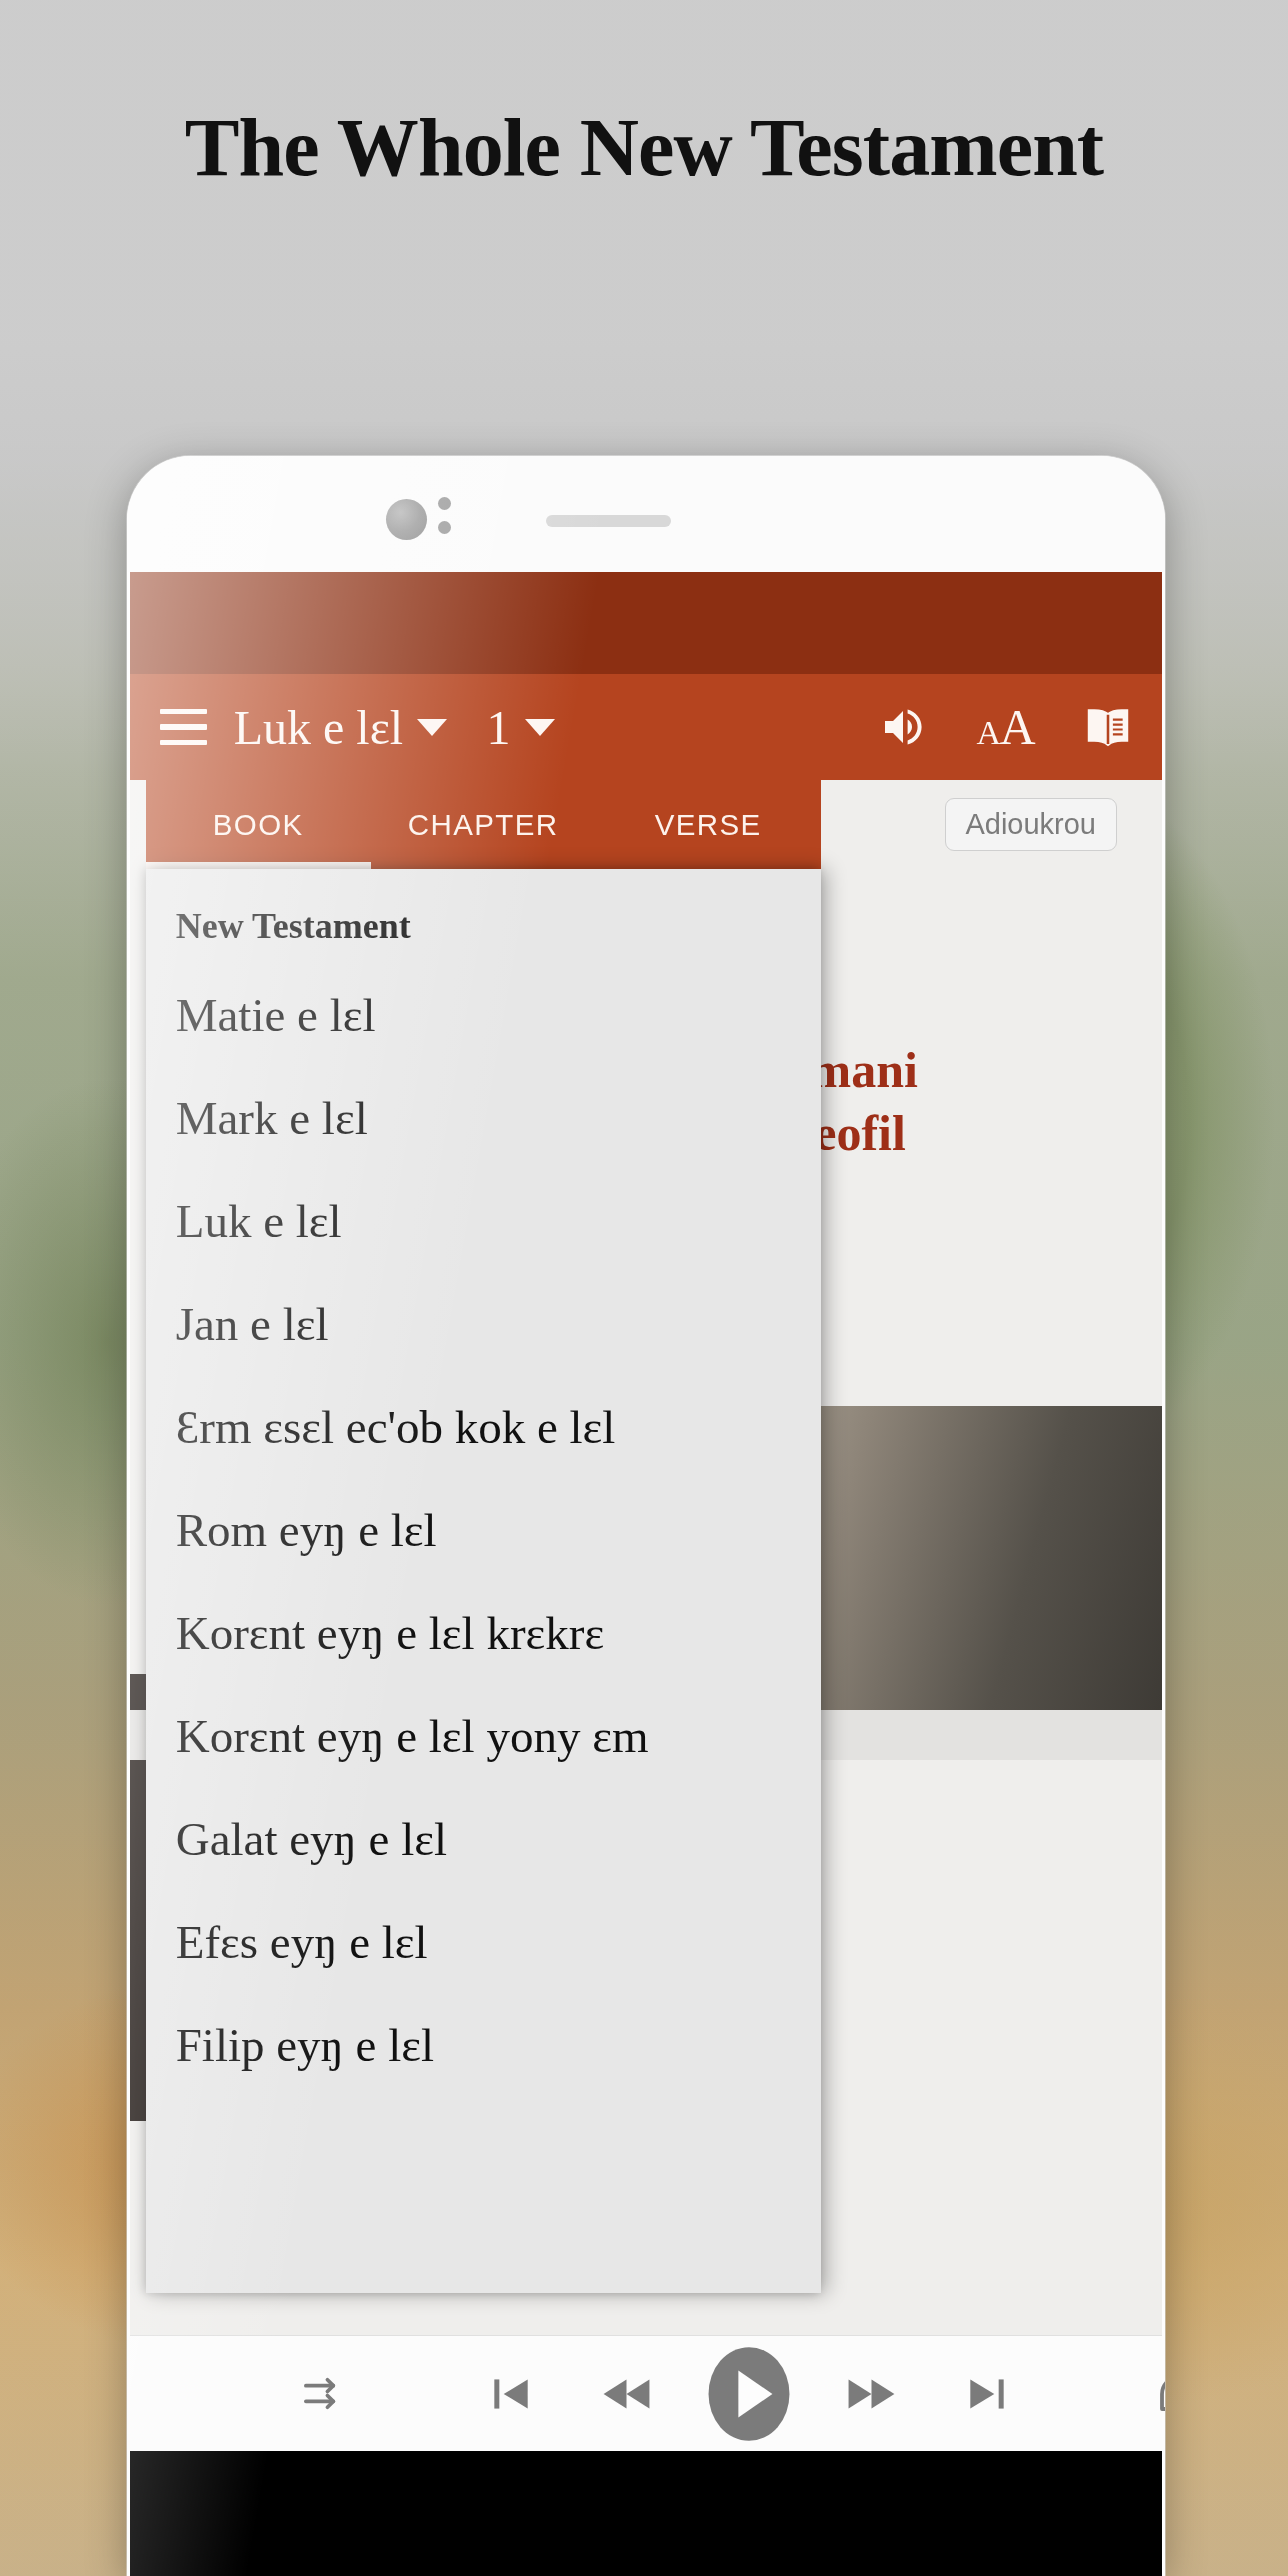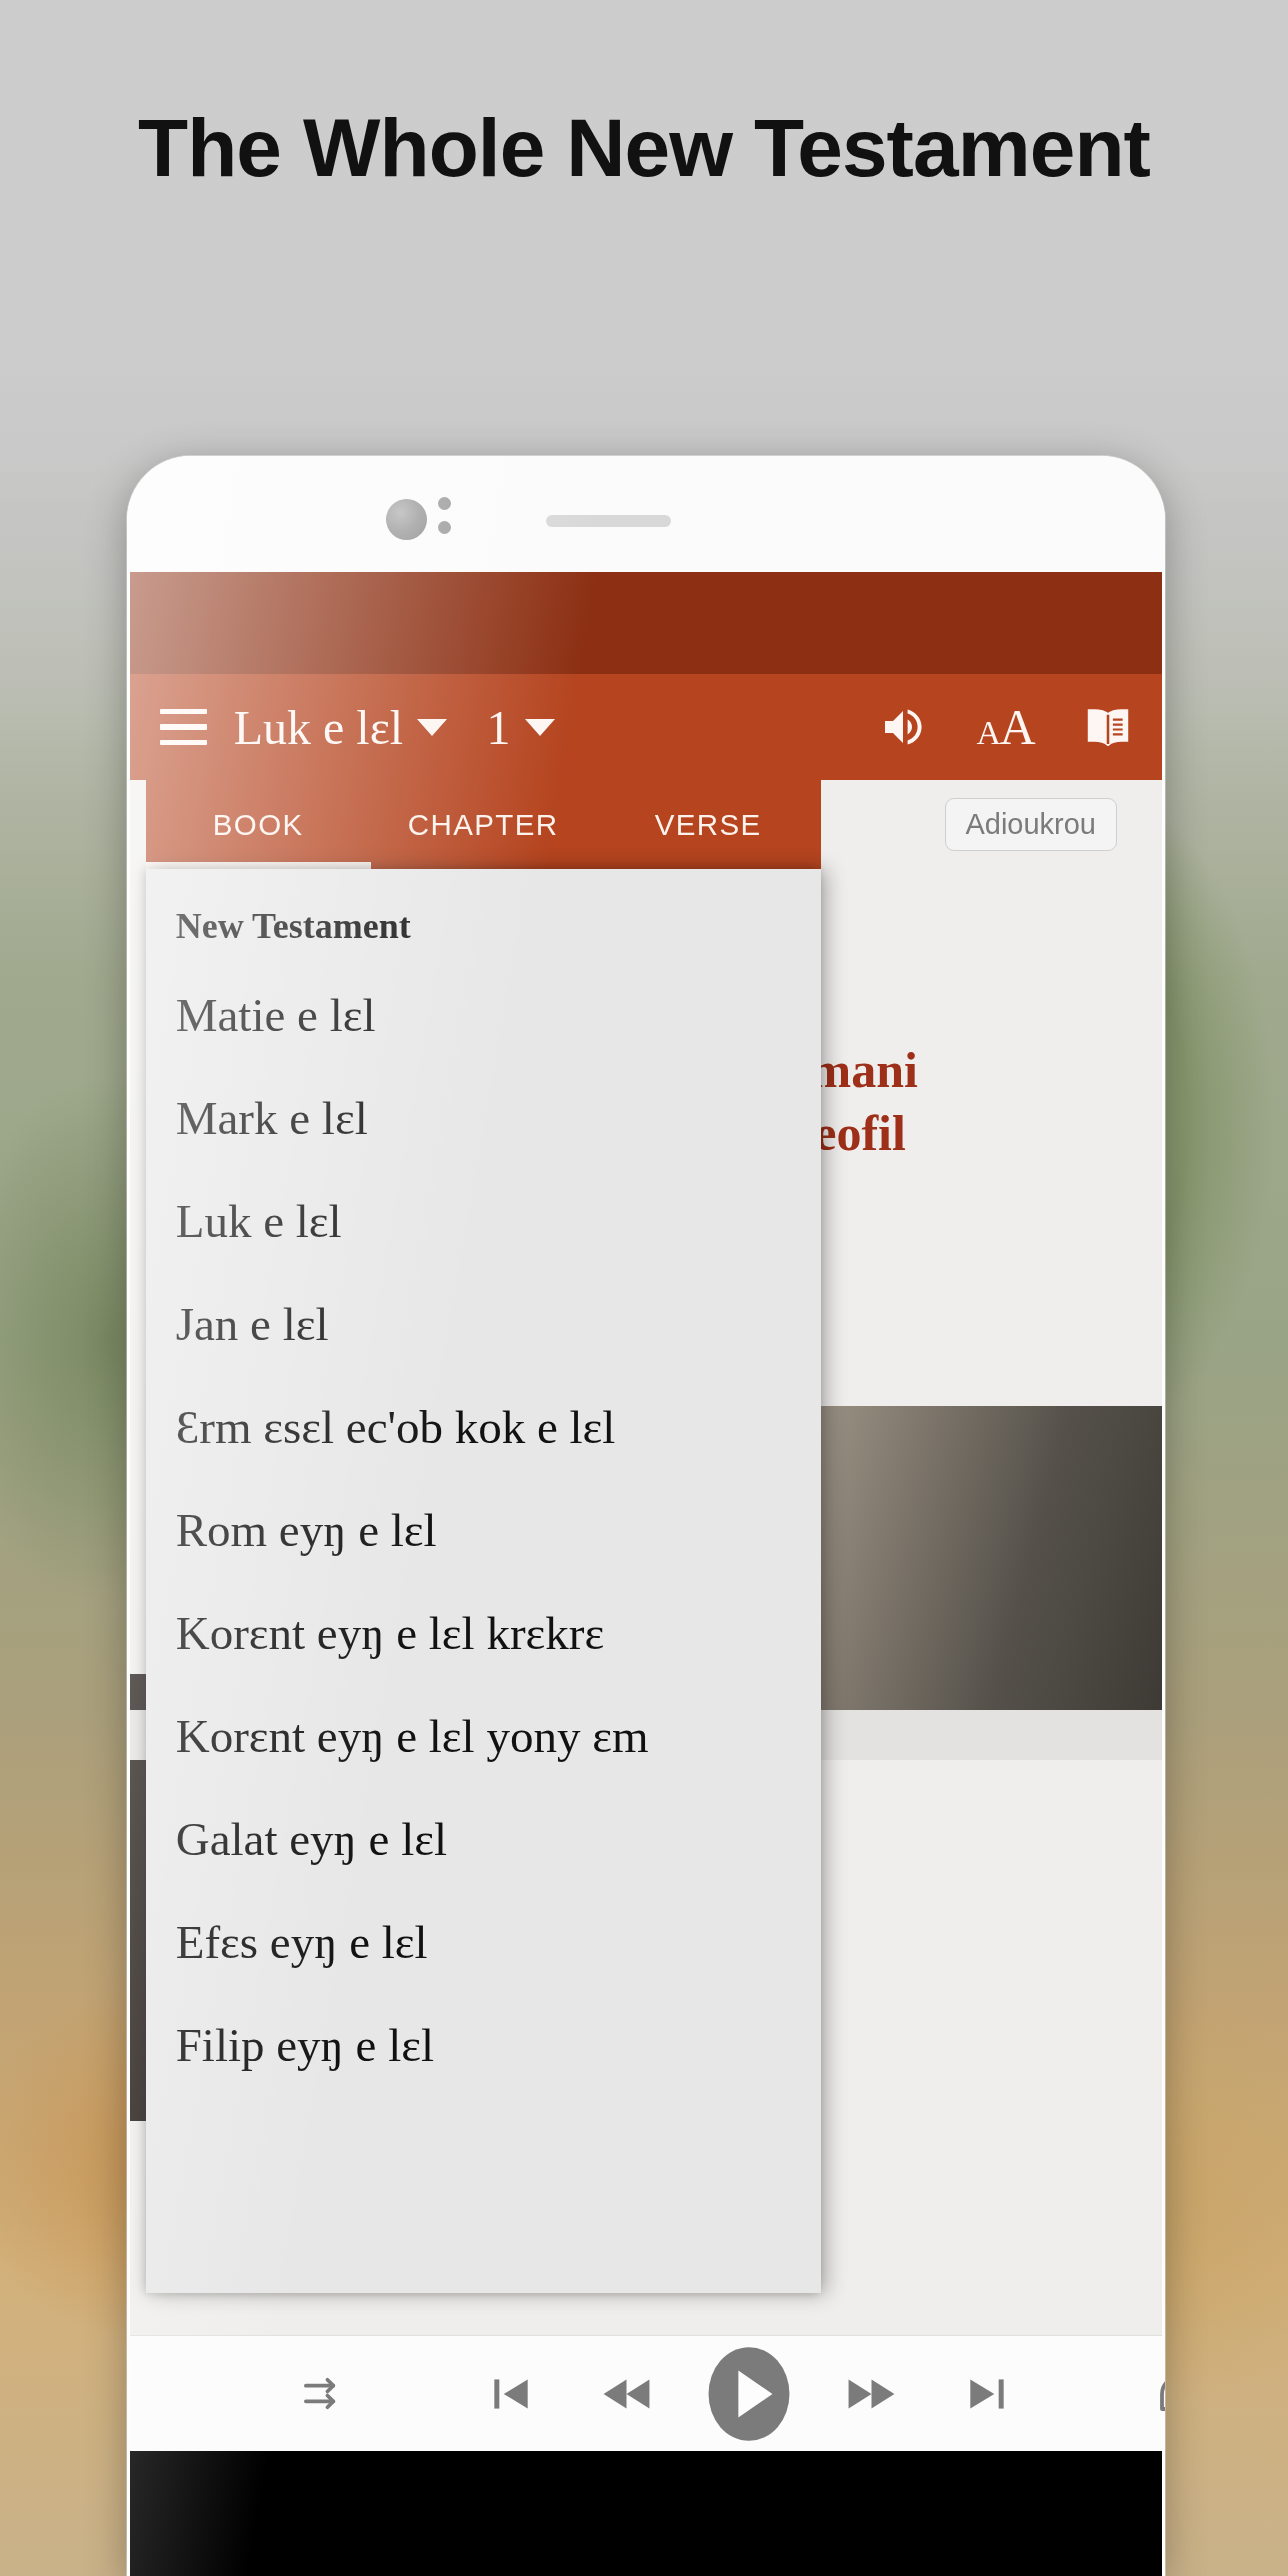--- a/index.html
+++ b/index.html
@@ -29,21 +29,21 @@
   #backdrop-dim {
     position: absolute; inset: 0;
     background: linear-gradient(to bottom, rgba(205,205,205,.92) 0%, rgba(205,205,205,.92) 13%, rgba(200,200,200,.55) 20%, rgba(190,190,190,.18) 30%, rgba(180,180,180,.10) 100%);
   }
 
   
   #headline {
     position: absolute; top: 98px; left: 0; width: 1288px;
     text-align: center;
     font-size: 82px; font-weight: 700; line-height: 1.22;
-    letter-spacing: -0.9px; color: #111;
+    letter-spacing: -0.9px; color: #111; font-family: Liberation Serif, serif;
   }
 
   
   #phone {
     position: absolute;
     left: 127px; top: 456px;
     width: 1038px; height: 2120px;
     background: #fdfdfd;
     border-radius: 64px 64px 0 0;
     box-shadow: 0 9px 41px rgba(0,0,0,.30), 0 0 0 0.9px rgba(255,255,255,.55);

